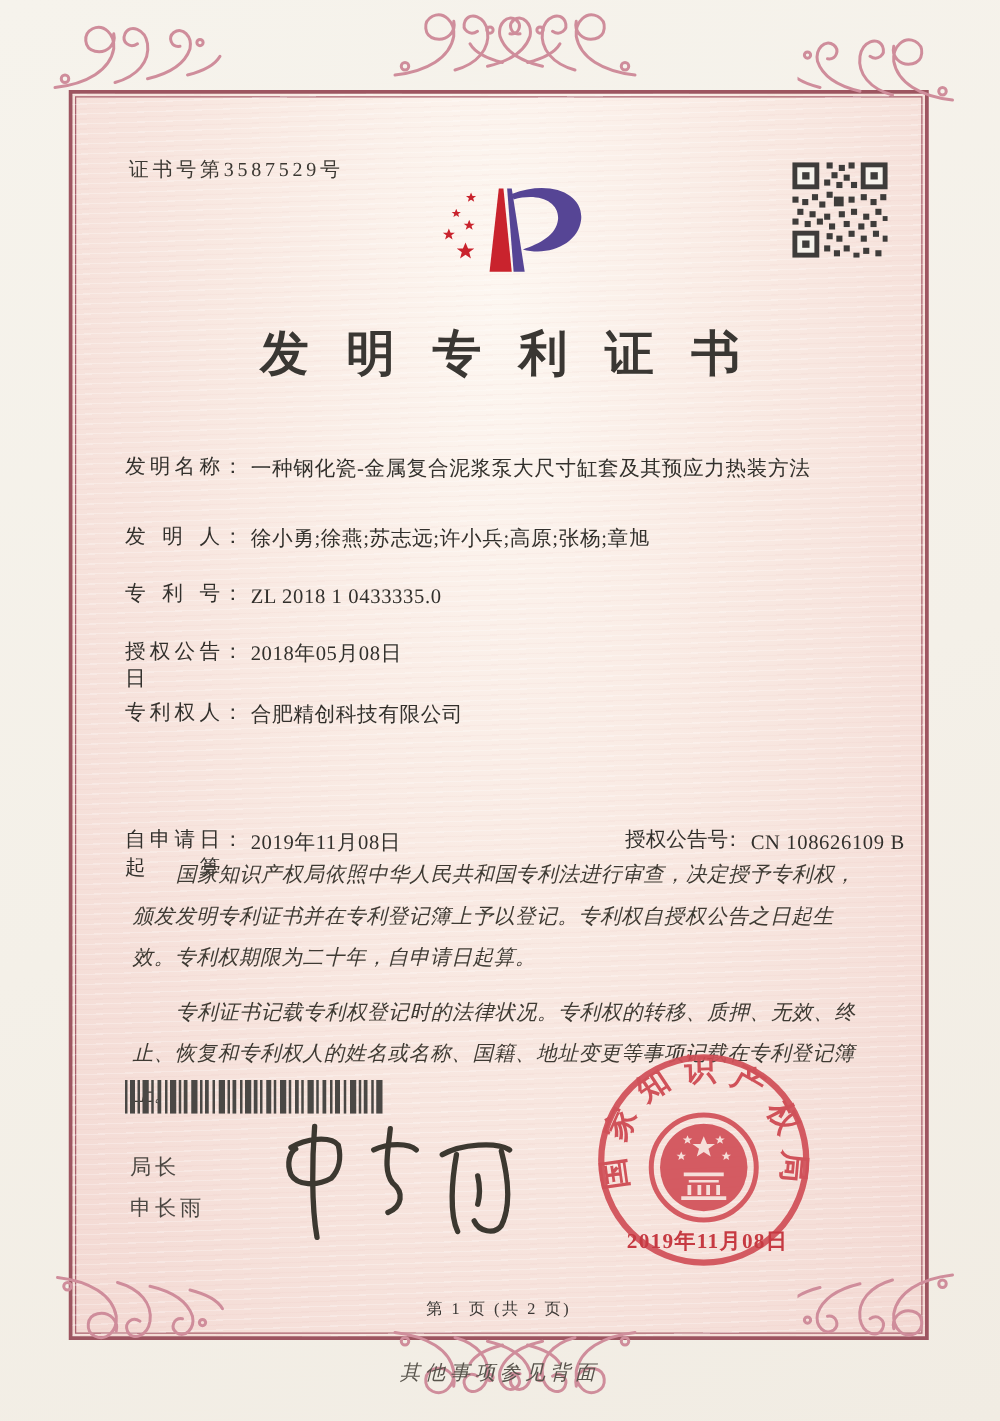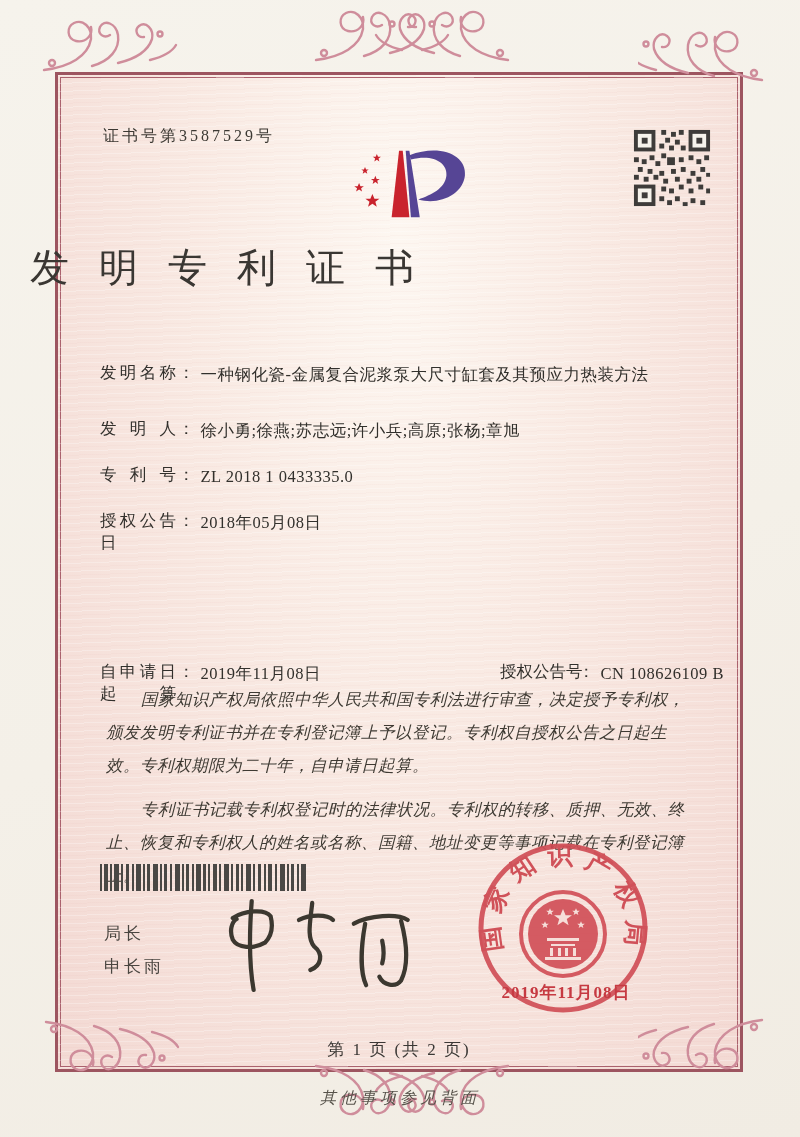--- a/index.html
+++ b/index.html
@@ -15,22 +15,22 @@
          background:repeating-linear-gradient(178deg,rgba(255,255,255,.45) 0 1px,rgba(255,255,255,0) 1px 4px,rgba(208,130,130,.07) 4px 5px,rgba(255,255,255,0) 5px 8px);}
   
   .orn{position:absolute;z-index:5;color:#cf8d9b;}
   .flip-v{transform:scaleY(-1);}
   .flip-h{transform:scaleX(-1);}
   .flip-hv{transform:scale(-1,-1);}
   
   .cert-no{position:absolute;left:103px;top:126px;font-size:16px;letter-spacing:3px;color:#3c3933;z-index:6;}
   .qr{position:absolute;left:632px;top:128px;width:80px;height:80px;z-index:6;}
   .logo{position:absolute;left:328px;top:131px;width:148px;height:106px;z-index:6;}
-  .title{position:absolute;left:0;top:241px;width:100%;text-align:left;
-         font-size:39px;font-weight:400;color:#3a3733;letter-spacing:30px;text-indent:30px;z-index:6;}
+  .title{position:absolute;left:0;top:256px;width:100%;text-align:center;
+         font-size:39px;font-weight:700;color:#3a3733;letter-spacing:30px;text-indent:30px;z-index:6;}
   
   .row{position:absolute;left:100px;width:620px;font-size:16.5px;color:#32302c;z-index:6;margin-top:16px;}
   .lbl{display:inline-block;width:76px;text-align:justify;text-align-last:justify;vertical-align:top;}
   .colon{display:inline-block;vertical-align:top;margin:0 6px 0 2px;}
   .val{display:inline-block;vertical-align:top;letter-spacing:.5px;max-width:470px;line-height:26px;}
   .r1{top:346px}.r2{top:402px}.r3{top:448px}.r4{top:494px}.r5{top:543px}.r6{top:592px}.r7{top:645px}
   .grant2{position:absolute;left:400px;top:0;white-space:nowrap;}
   .r7 .wrap{position:relative;}
   
   .paras{position:absolute;left:95px;top:672px;width:616px;z-index:6;
@@ -40,21 +40,21 @@
   .barcode{position:absolute;left:100px;top:864px;width:208px;height:27px;z-index:6;}
   .officer-title{position:absolute;left:104px;top:922px;font-family:"Liberation Sans","DejaVu Sans",sans-serif;
          font-size:17px;color:#4a4641;letter-spacing:3px;z-index:6;}
   .officer-name{position:absolute;left:104px;top:955px;font-family:"Liberation Sans","DejaVu Sans",sans-serif;
          font-size:17px;color:#4a4641;letter-spacing:3px;z-index:6;}
   .signature{position:absolute;left:212px;top:894px;width:208px;height:102px;z-index:6;}
   .seal{position:absolute;left:475px;top:840px;width:176px;height:176px;z-index:6;opacity:.93;}
   .seal-date{position:absolute;left:486px;top:981px;width:160px;text-align:center;z-index:7;
          font-weight:bold;font-size:17px;color:#c63a42;letter-spacing:1px;}
   .page-info{position:absolute;left:55px;top:1038px;width:688px;text-align:center;
-         font-size:17px;color:#3b3835;letter-spacing:2px;z-index:6;}
+         font-size:13px;color:#3b3835;letter-spacing:2px;z-index:6;}
   .back-note{position:absolute;left:0;top:1088px;width:100%;text-align:center;z-index:6;
          font-style:italic;font-size:16px;color:#57534b;letter-spacing:4px;}
 </style>
 </head>
 <body>
 
 <svg width="0" height="0" style="position:absolute" aria-hidden="true">
   <defs>
     <path id="star" d="M0,-10 L2.9,-3.1 10,-3.1 4.2,1.2 6.2,8.1 0,4 -6.2,8.1 -4.2,1.2 -10,-3.1 -2.9,-3.1 Z"></path>
     <g id="flourish" fill="none" stroke="#cf8d9b" stroke-width="2.4" stroke-linecap="round">
@@ -182,20 +182,23 @@
   </div>
   <div class="row r2">
     <span class="lbl">发明人</span><span class="colon">：</span><span class="val">徐小勇;徐燕;苏志远;许小兵;高原;张杨;章旭</span>
   </div>
   <div class="row r3">
     <span class="lbl">专利号</span><span class="colon">：</span><span class="val">ZL 2018 1 0433335.0</span>
   </div>
   <div class="row r4">
     <span class="lbl">授权公告日</span><span class="colon">：</span><span class="val">2018年05月08日</span>
   </div>
+  <div class="row r5">
+    <span class="lbl">专利权人</span><span class="colon">：</span><span class="val">合肥精创科技有限公司</span>
+  </div>
   <div class="row r7">
     <span class="wrap">
       <span class="lbl">自申请日起算</span><span class="colon">：</span><span class="val">2019年11月08日</span>
       <span class="grant2">
         <span class="lbl">授权公告号</span><span class="colon">：</span><span class="val">CN 108626109 B</span>
       </span>
     </span>
   </div>
 
   <div class="paras">

